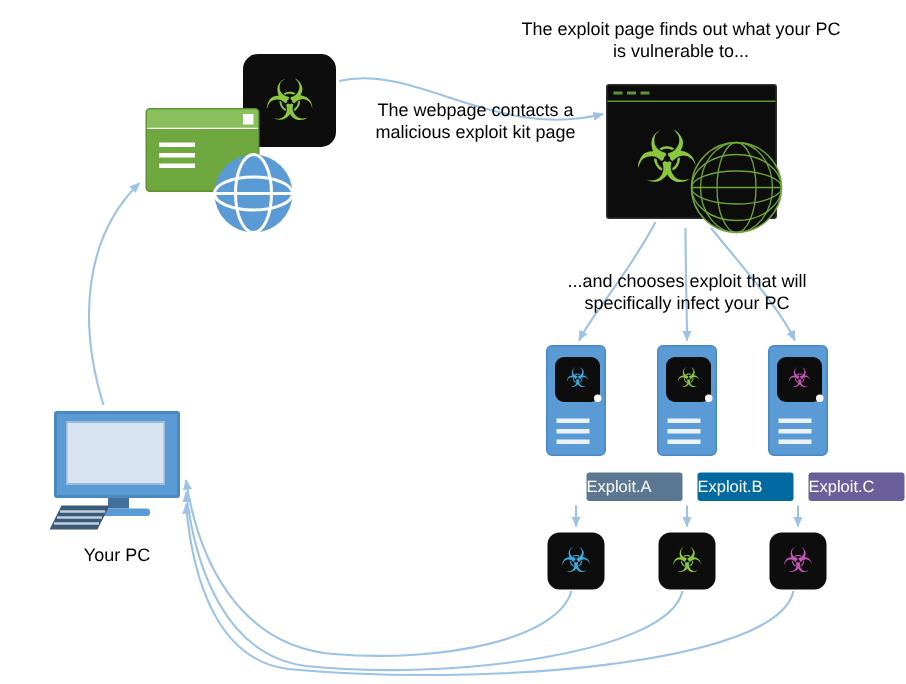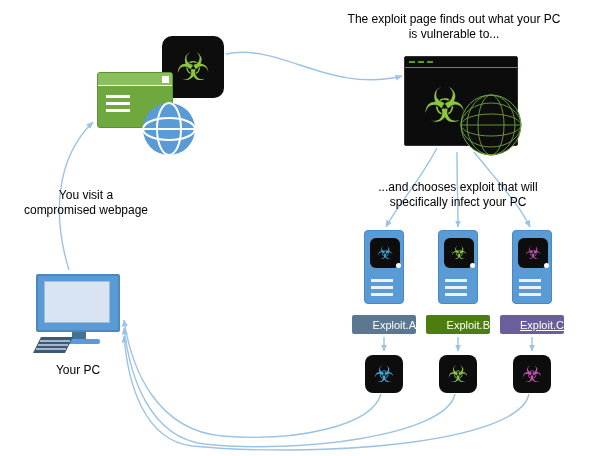--- a/index.html
+++ b/index.html
@@ -22,21 +22,21 @@
   .kitwin-bar { position:absolute; left:0; top:0; width:100%; height:11px; border-bottom:1px solid #5E9732; display:flex; align-items:center; gap:3px; padding-left:4px; }
   .dash { width:6px; height:2px; background:#5E9732; display:inline-block; }
 
   
   .server { position:absolute; top:230px; width:40px; height:74px; background:#5B9BD5; border-radius:4px; border:1px solid #4A88C2; }
   .srv-sq { position:absolute; left:5px; top:7px; width:30px; height:30px; background:#0d0d0d; border-radius:6px; display:flex; align-items:center; justify-content:center; }
   .srv-dot { position:absolute; right:2px; top:32px; width:5px; height:5px; background:#ffffff; border-radius:50%; }
   .srv-line { position:absolute; left:6px; width:22px; height:2.5px; background:#EAF2FA; }
 
   
-  .badge { position:absolute; top:315px; width:64px; height:19px; color:#ffffff; font-size:11px; display:flex; align-items:center; justify-content:flex-end; border-radius:2px; }
+  .badge { position:absolute; top:315px; width:64px; height:19px; color:#ffffff; font-size:11px; display:flex; align-items:center; justify-content:flex-start; border-radius:2px;margin-left:39px; }
 
   
   .pc { position:absolute; left:28px; top:272px; width:100px; height:88px; }
   .mon-frame { position:absolute; left:8px; top:2px; width:84px; height:58px; background:#5B9BD5; border:2px solid #4A88C2; border-radius:2px; }
   .mon-screen { position:absolute; left:6px; top:5px; width:66px; height:42px; background:#D8E4F1; border:1px solid #9DBBD9; }
   .mon-neck { position:absolute; left:44px; top:60px; width:14px; height:7px; background:#41719C; }
   .mon-base { position:absolute; left:32px; top:67px; width:40px; height:5px; background:#5B9BD5; border-radius:2px; }
 </style>
 </head>
 <body>
@@ -59,24 +59,24 @@
       <path d="M458,337 L458,351" marker-end="url(#ah)"></path>
       <path d="M532,337 L532,351" marker-end="url(#ah)"></path>
       <path d="M381,394 C372,426 296,442 222,436 C158,430 132,372 124,320" marker-end="url(#ah)"></path>
       <path d="M455,394 C446,436 298,454 204,444 C150,437 130,378 124,328" marker-end="url(#ah)"></path>
       <path d="M529,394 C518,444 318,458 192,446 C144,440 128,384 124,336" marker-end="url(#ah)"></path>
     </g>
   </svg>
 
   <div class="caption" style="left:343px; top:12px; width:222px">The exploit page finds out what your PC
 is vulnerable to...</div>
+  <div class="caption" style="left:238px; top:66px; width:158px">The webpage contacts a
+malicious exploit kit page</div>
   <div class="caption" style="left:348px; top:180px; width:220px">...and chooses exploit that will
 specifically infect your PC</div>
-  <div class="caption" style="left:10px; top:188px; width:152px">You visit a
-compromised webpage</div>
   <div class="caption" style="left:37px; top:363px; width:82px">Your PC</div>
 
   <div class="blacksq" style="left:162px; top:36px; width:62px; height:62px; border-radius:10px">
     <span class="bio" style="font-size:38px; color:#8CC63F">☣</span>
   </div>
 
   <div class="browser">
     <div class="browser-top"></div>
     <div class="browser-btn"></div>
     <div class="bline" style="top:22px"></div>
@@ -135,24 +135,24 @@
     </div>
     <span class="srv-dot"></span>
     <div class="srv-line" style="top:48px"></div>
     <div class="srv-line" style="top:55px"></div>
     <div class="srv-line" style="top:62px"></div>
   </div>
 
   <div class="badge" style="left: 352px; background: rgb(92, 119, 146);">
     <span>Exploit.A</span>
   </div>
-  <div class="badge" style="left: 426px; background: #4d7c0f;">
+  <div class="badge" style="left: 426px; background: #0369a1;">
     <span>Exploit.B</span>
   </div>
-  <div class="badge" style="left: 500px; background: rgb(107, 95, 155); text-decoration: underline;">
+  <div class="badge" style="left: 500px; background: rgb(107, 95, 155);">
     <span>Exploit.C</span>
   </div>
 
   <div class="blacksq" style="left:365px; top:355px; width:38px; height:38px; border-radius:8px">
     <span class="bio" style="font-size: 23px; color: rgb(63, 169, 220);">☣</span>
   </div>
   <div class="blacksq" style="left:439px; top:355px; width:38px; height:38px; border-radius:8px">
     <span class="bio" style="font-size: 23px; color: rgb(140, 198, 63);">☣</span>
   </div>
   <div class="blacksq" style="left:513px; top:355px; width:38px; height:38px; border-radius:8px">

